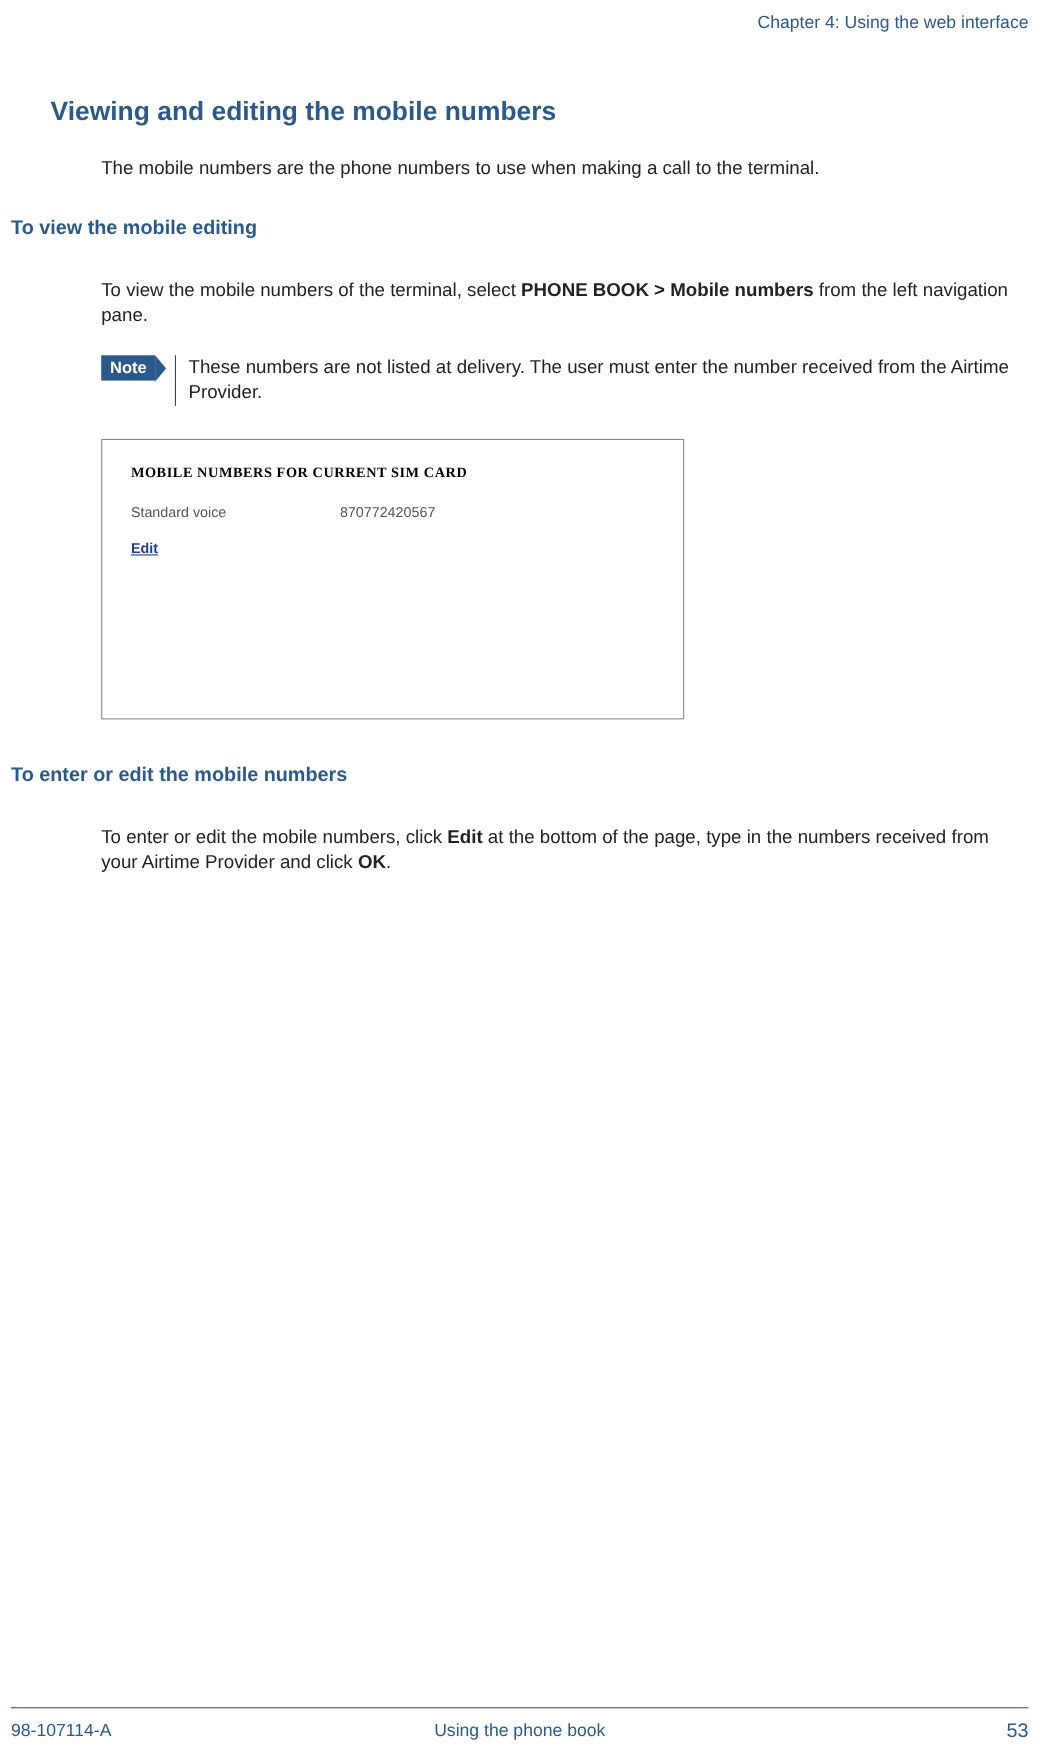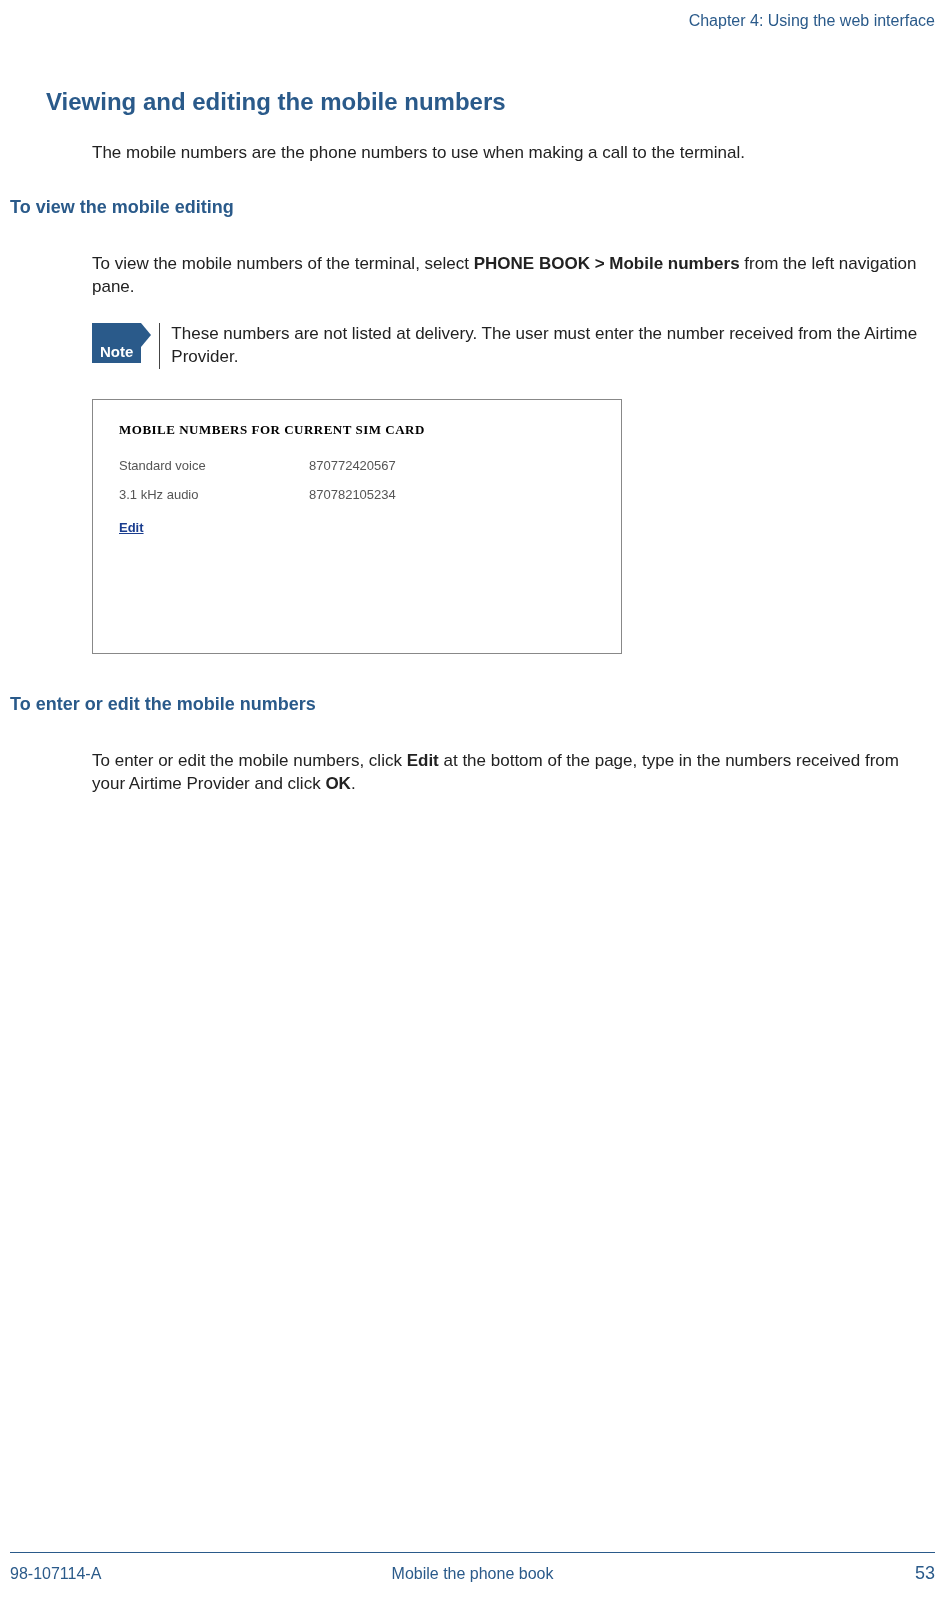--- a/index.html
+++ b/index.html
@@ -65,21 +65,21 @@
       padding-left: 82px;
       padding-right: 8px;
       margin-bottom: 30px;
       align-items: flex-start;
     }
     .note-badge {
       background: #2a5a8a;
       color: #ffffff;
       font-size: 15px;
       font-weight: bold;
-      padding: 20px 8px 3px 8px;
+      padding: 3px 8px 3px 8px;
       position: relative;
       flex-shrink: 0;
       margin-right: 8px;
     }
     .note-badge::after {
       content: "";
       position: absolute;
       right: -10px;
       top: 0;
       width: 0;
@@ -183,31 +183,27 @@
     <div class="note-badge">Note</div>
     <div class="note-content">These numbers are not listed at delivery. The user must enter the number received from the Airtime Provider.</div>
   </div>
 
   <div class="screenshot-box">
     <div class="screenshot-title">MOBILE NUMBERS FOR CURRENT SIM CARD</div>
     <div class="screenshot-row">
       <div class="screenshot-label">Standard voice</div>
       <div class="screenshot-value">870772420567</div>
     </div>
-    <div class="screenshot-row">
-      <div class="screenshot-label">3.1 kHz audio</div>
-      <div class="screenshot-value">870782105234</div>
-    </div>
     <span class="screenshot-link">Edit</span>
   </div>
 
   <div class="subsection-title">To enter or edit the mobile numbers</div>
 
   <div class="instruction-text">
     <span>To enter or edit the mobile numbers, click </span><span class="strong">Edit</span><span> at the bottom of the page, type in the numbers received from your Airtime Provider and click </span><span class="strong">OK</span><span>.</span>
   </div>
 
   <div class="footer">
     <div class="footer-left">98-107114-A</div>
-    <div class="footer-center">Mobile the phone book</div>
+    <div class="footer-center">Using the phone book</div>
     <div class="footer-right">53</div>
   </div>
 </div>
 
 </body></html>

